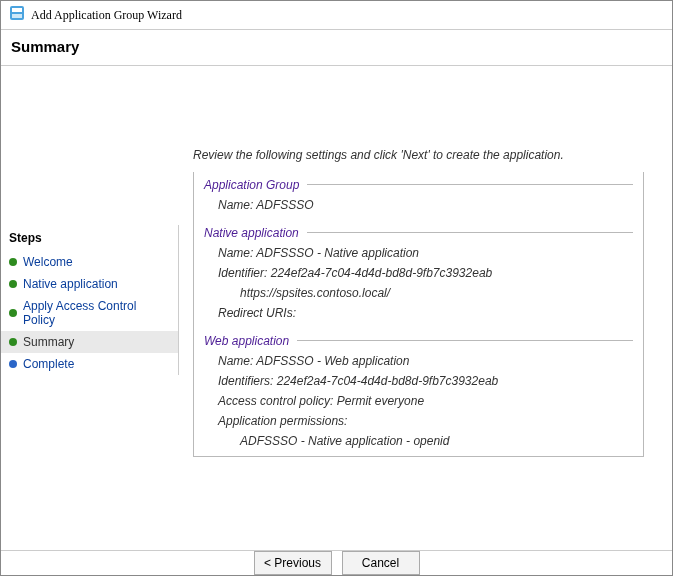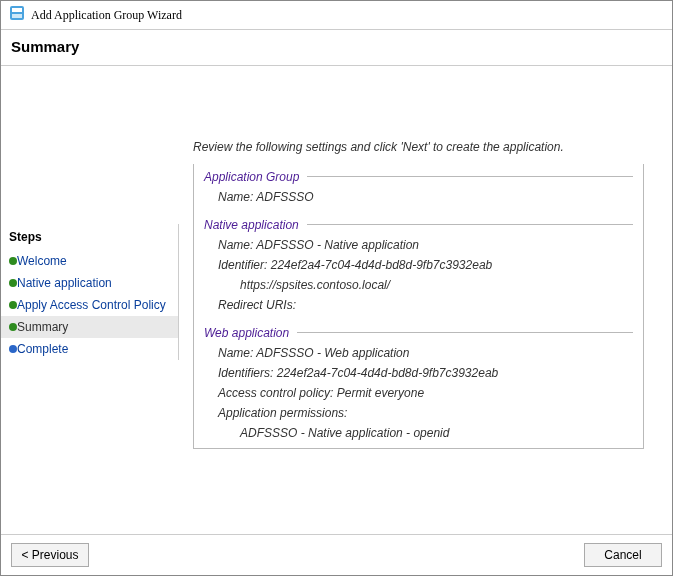--- a/index.html
+++ b/index.html
@@ -43,21 +43,21 @@
     padding-top: 4px;
   }
   .steps-title {
     font-weight: bold;
     font-size: 12px;
     padding: 2px 8px 6px 8px;
   }
   .step {
     display: flex;
     align-items: center;
-    gap: 0;
+    gap: 6px;
     padding: 4px 8px;
     cursor: default;
     color: #0a3f9c;
   }
   .step.current { background: #e9e9e9; color: #333; }
   .step .bullet {
     width: 8px; height: 8px; border-radius: 50%;
     background: #2e8b1f; 
     flex: 0 0 8px;
   }
@@ -90,23 +90,23 @@
   .section-hd .line {
     flex: 1 1 auto;
     height: 1px;
     background: #b9b9b9;
   }
   .kv { padding: 4px 0 2px 14px; color: #333; }
   .kv .label::after { content: ": "; }
   .indent { padding-left: 36px; }
   .footer {
     border-top: 1px solid #ccc;
-    padding: 8px 10px;
-    display: flex;
-    justify-content: space-between;
+    padding: 0 10px;
+    display: flex;
+    justify-content: center;
     gap: 10px;
     margin-top: 16px;
   }
   button {
     min-width: 78px;
     height: 24px;
     font: inherit;
     background: #f3f3f3;
     border: 1px solid #aaa;
     cursor: pointer;

